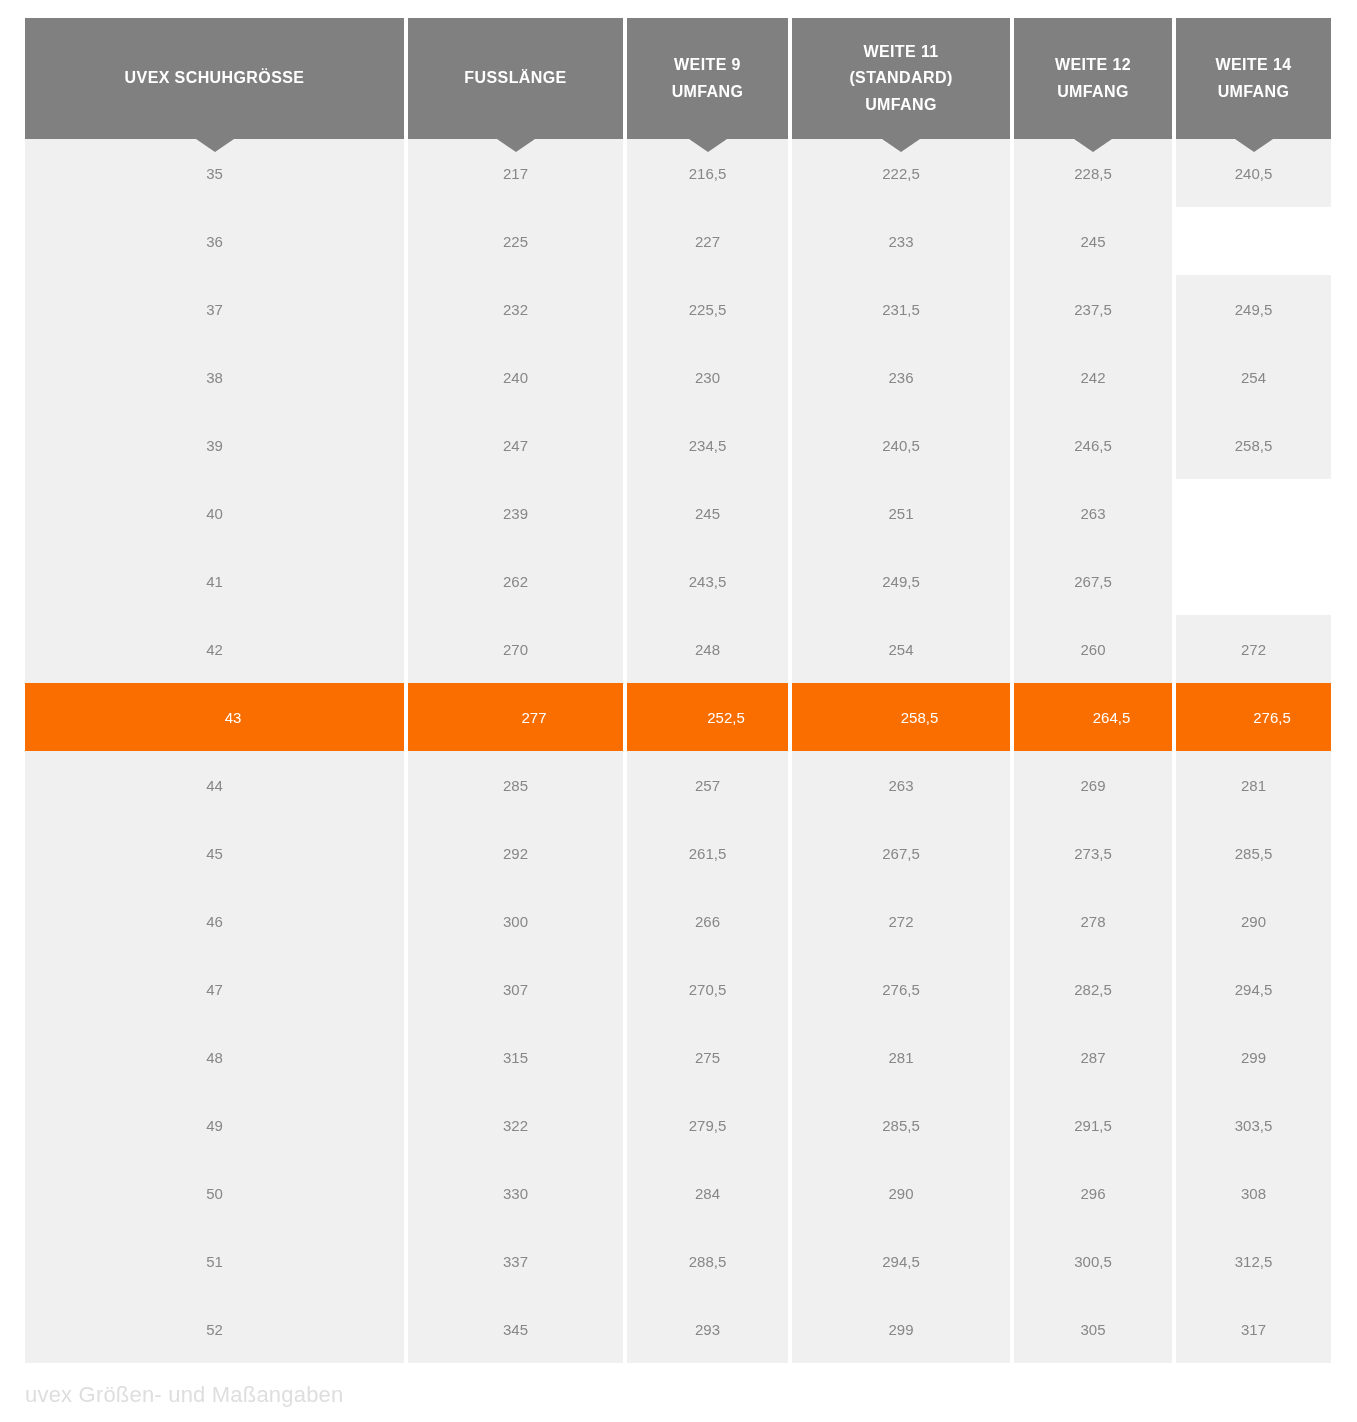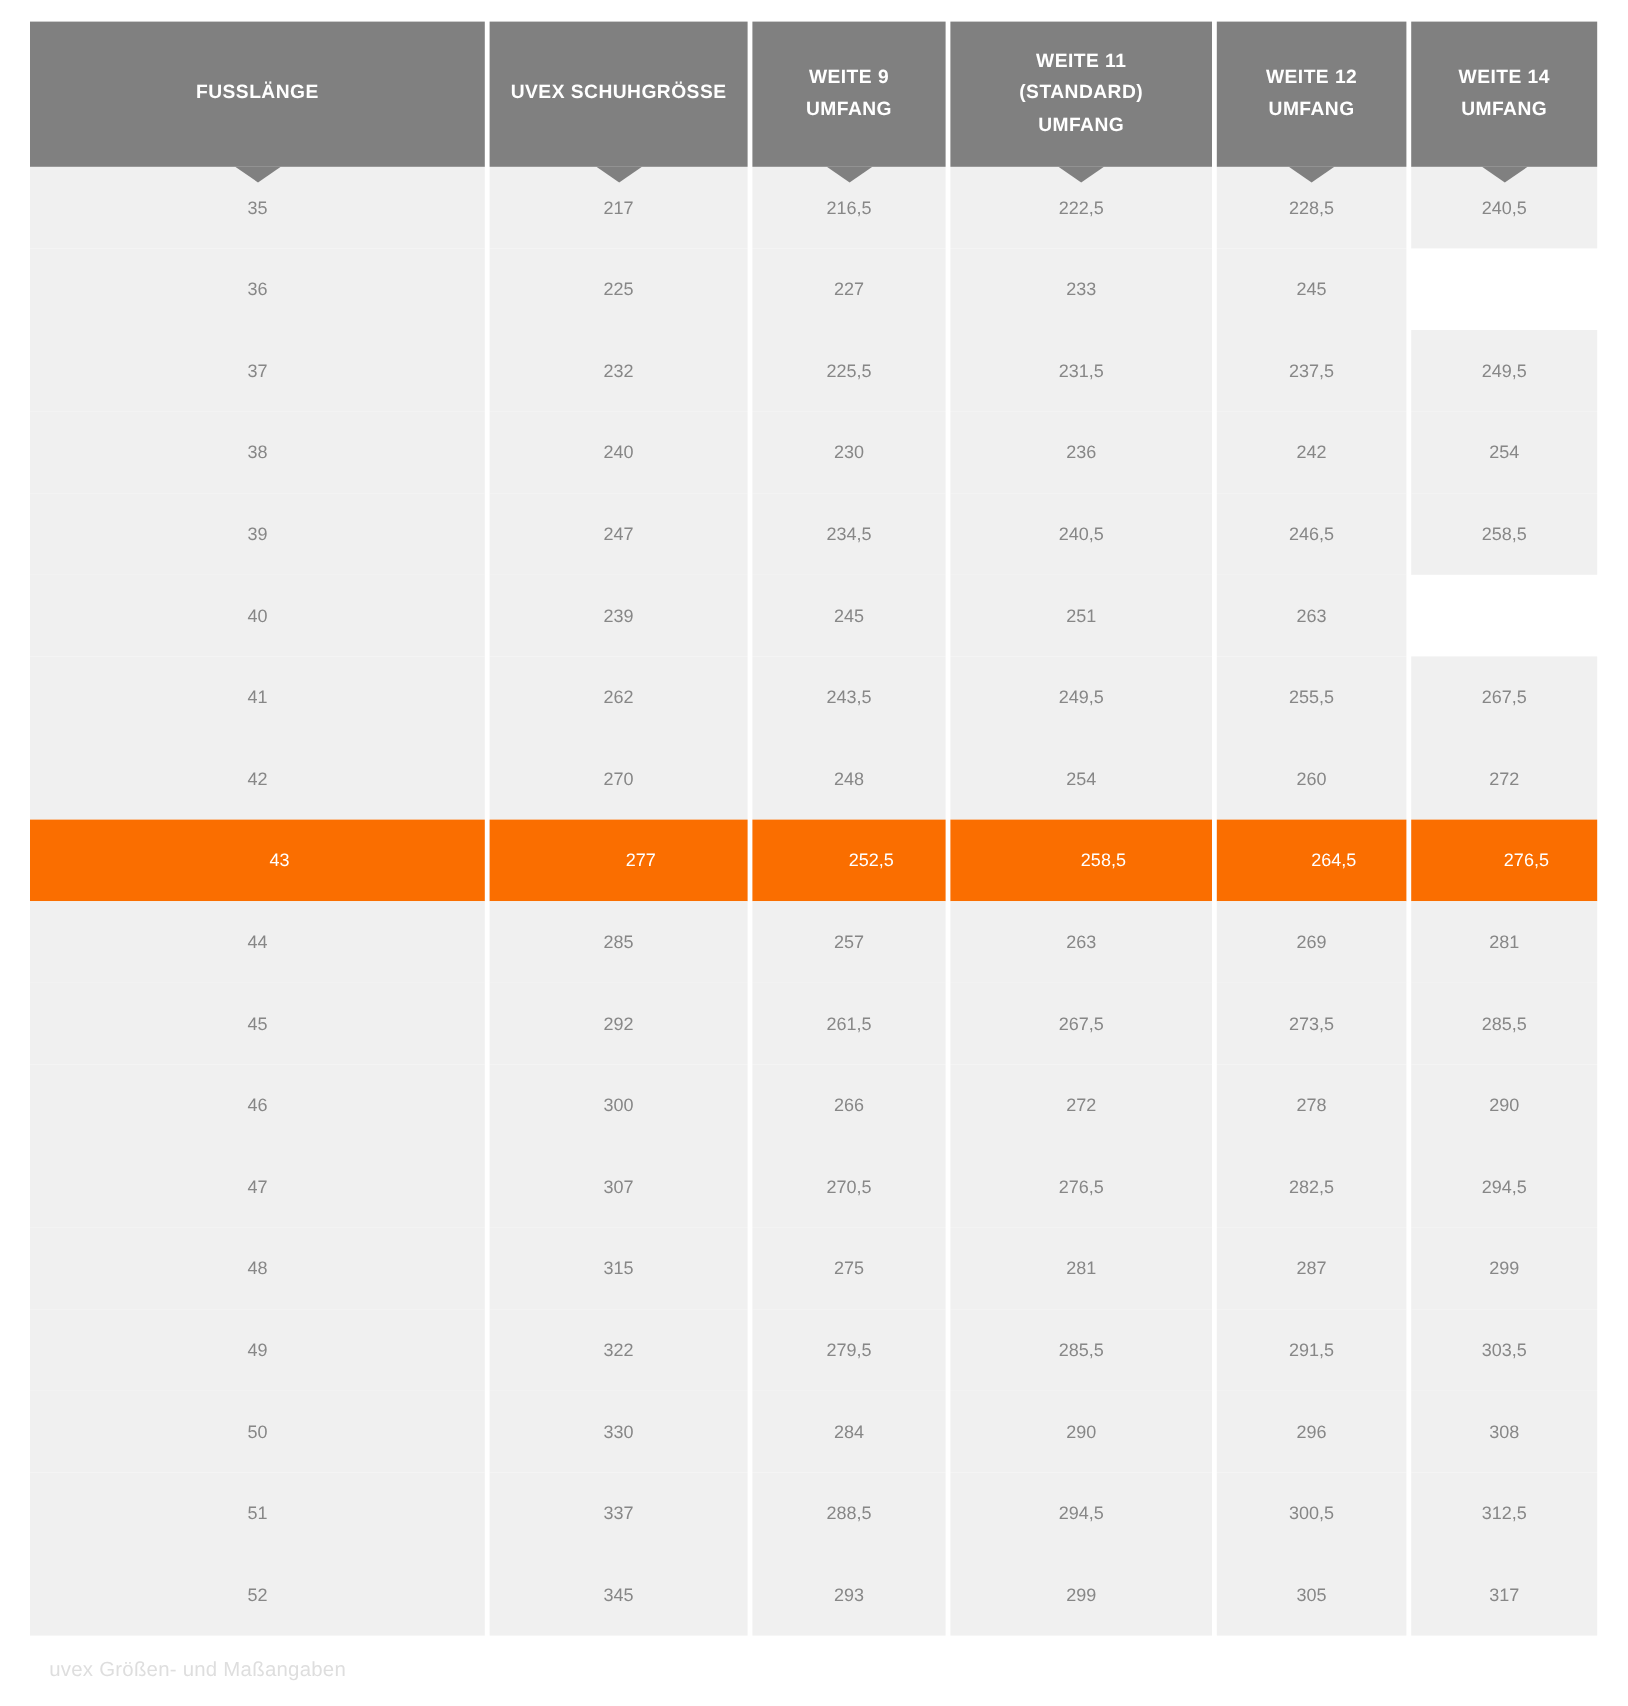--- a/index.html
+++ b/index.html
@@ -68,33 +68,32 @@
     font-size:15px;
   }
   .tr.hl .td{
     background:var(--highlight-bg);
     color:var(--highlight-text);
     padding-left:37px;
   }
   .caption{
     margin-top:19px;
     color:var(--caption-text);
-    font-size:17px;
+    font-size:22px;
     letter-spacing:0.2px;
-    margin-left:16px;
   }
 </style>
 </head>
 <body>
 
 <div class="page">
   <div class="table">
     <div class="grid-row thead" id="thead">
+        <div class="th"><span>UVEX SCHUHGRÖSSE</span><div class="arrow"></div></div>
         <div class="th"><span>FUSSLÄNGE</span><div class="arrow"></div></div>
-        <div class="th"><span>UVEX SCHUHGRÖSSE</span><div class="arrow"></div></div>
         <div class="th"><span>WEITE 9
 UMFANG</span><div class="arrow"></div></div>
         <div class="th"><span>WEITE 11
 (STANDARD)
 UMFANG</span><div class="arrow"></div></div>
         <div class="th"><span>WEITE 12
 UMFANG</span><div class="arrow"></div></div>
         <div class="th"><span>WEITE 14
 UMFANG</span><div class="arrow"></div></div>
       </div>
@@ -143,21 +142,20 @@
           <div class="td">239</div>
           <div class="td">245</div>
           <div class="td">251</div>
           <div class="td">263</div>
         </div>
         <div class="grid-row tr">
           <div class="td">41</div>
           <div class="td">262</div>
           <div class="td">243,5</div>
           <div class="td">249,5</div>
-          <div class="td">255,5</div>
           <div class="td">267,5</div>
         </div>
         <div class="grid-row tr">
           <div class="td">42</div>
           <div class="td">270</div>
           <div class="td">248</div>
           <div class="td">254</div>
           <div class="td">260</div>
           <div class="td">272</div>
         </div>

